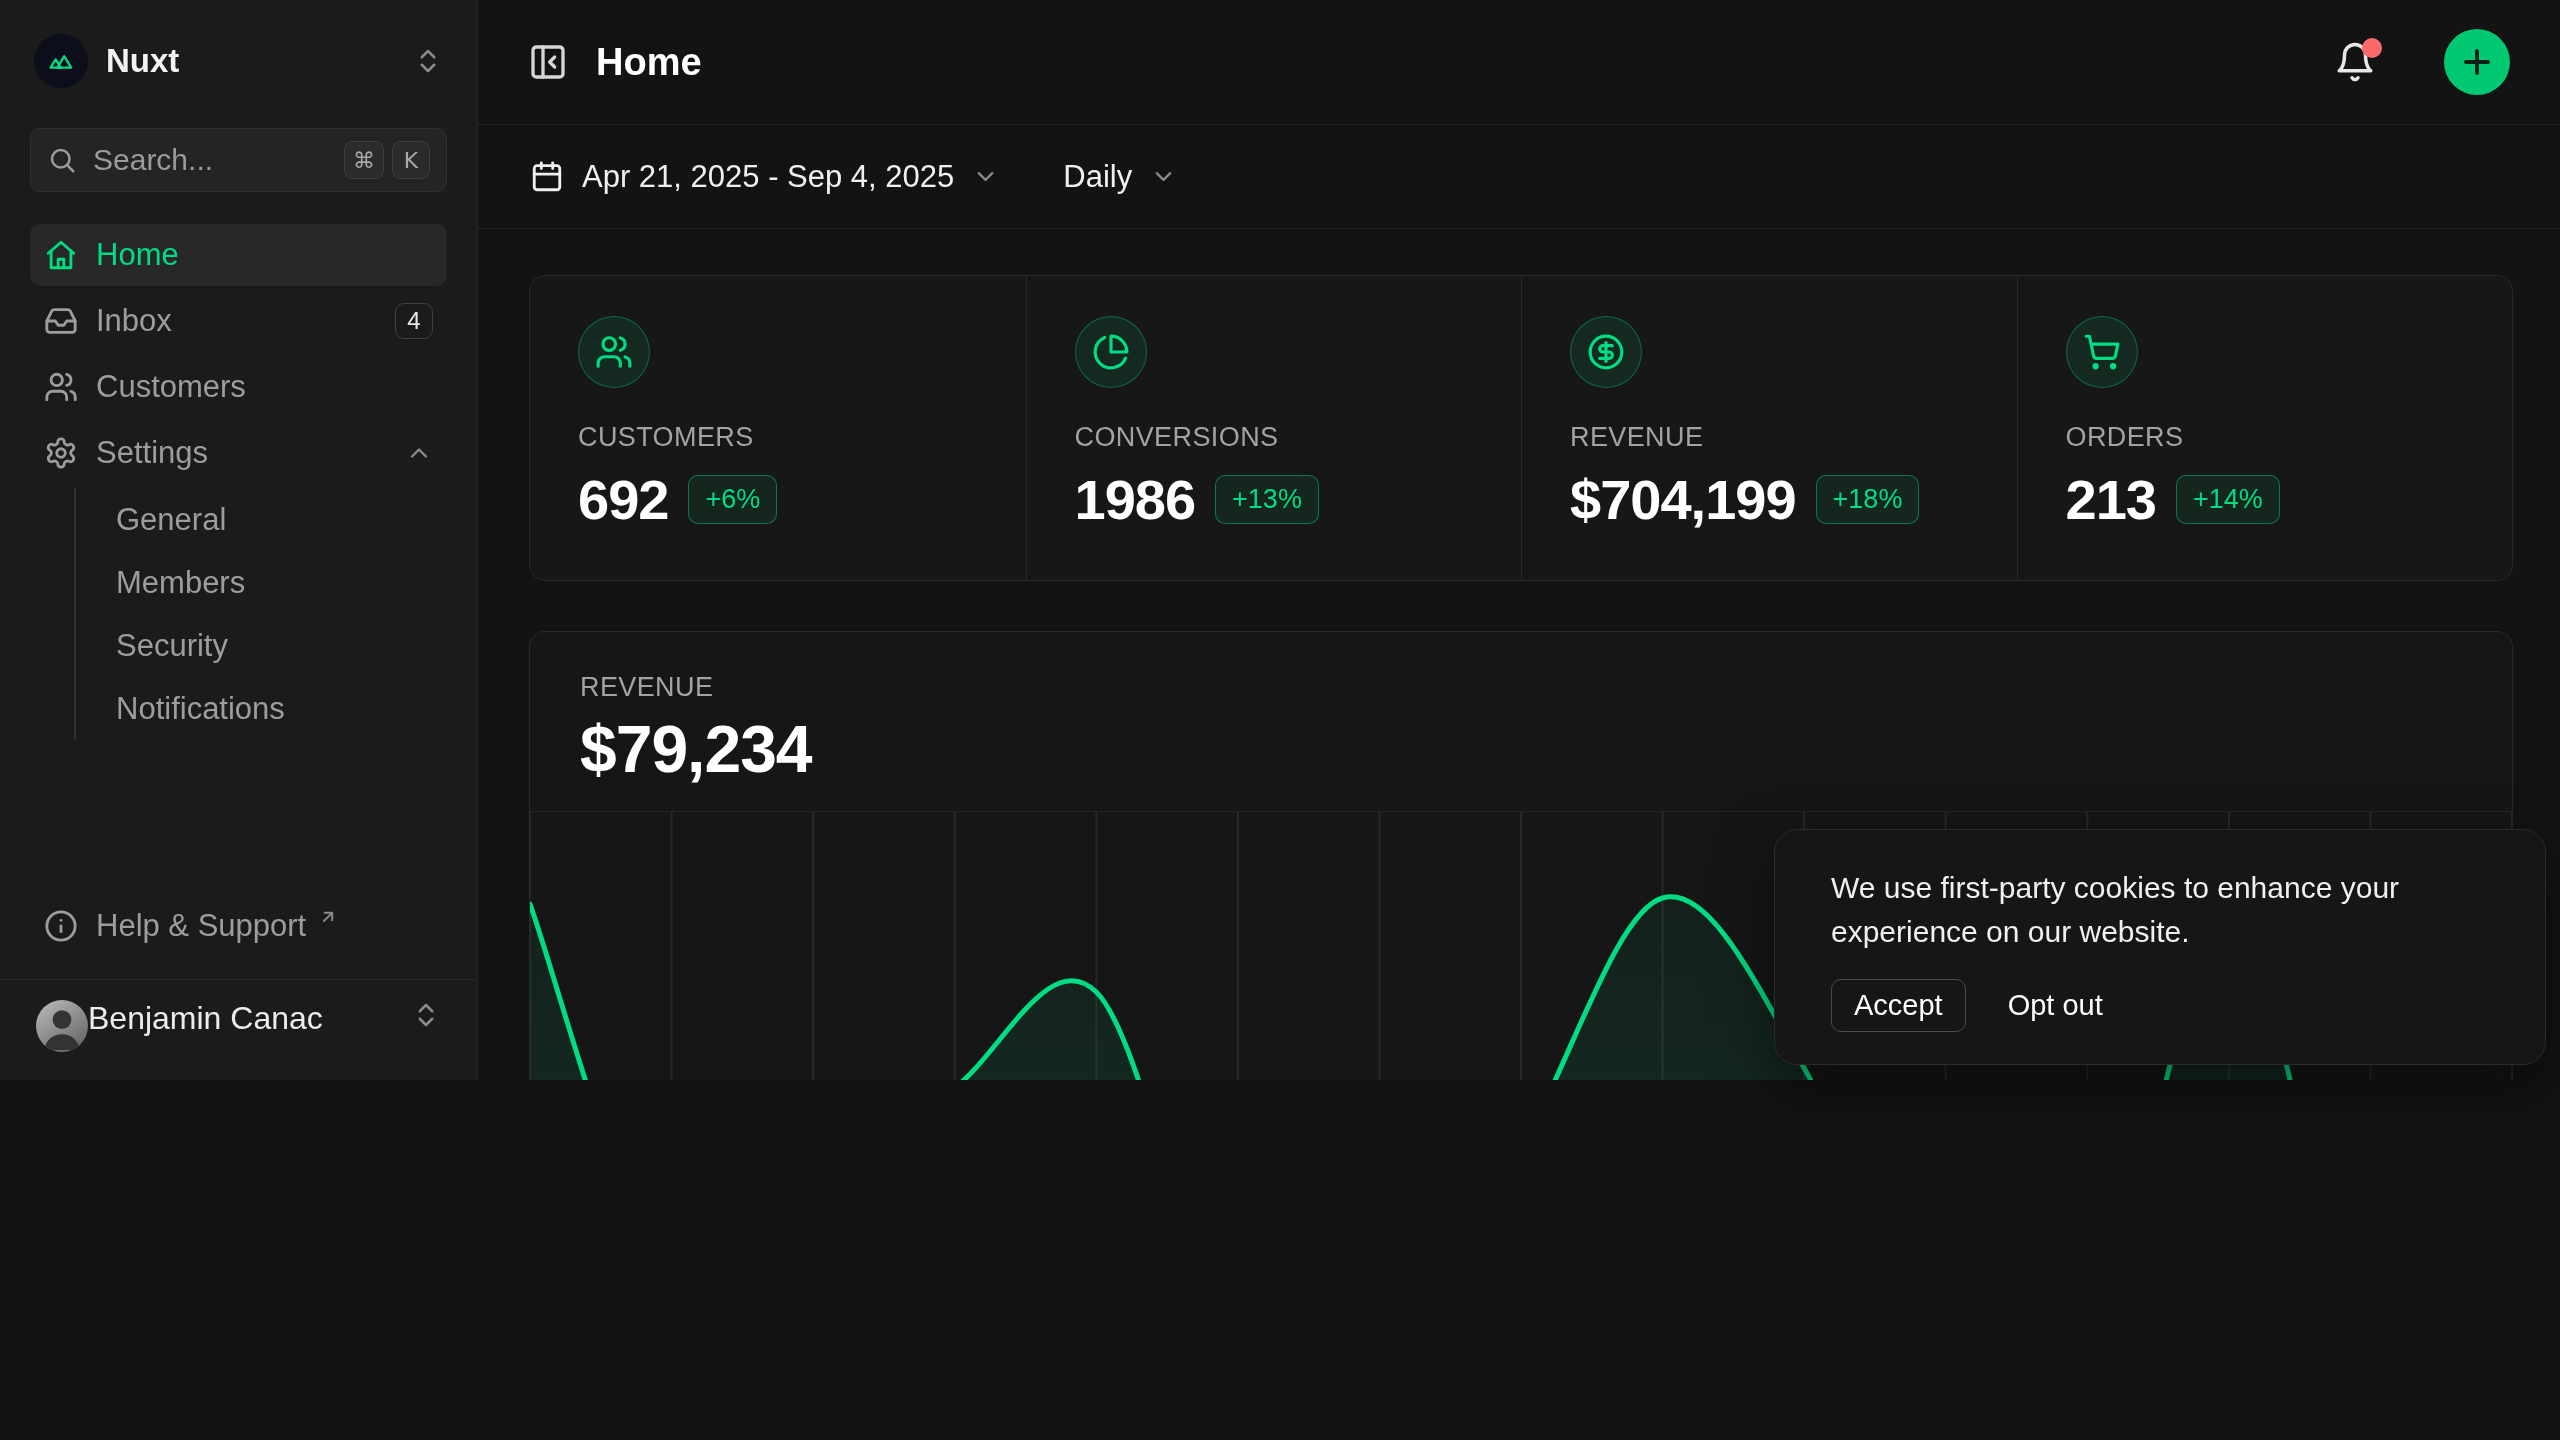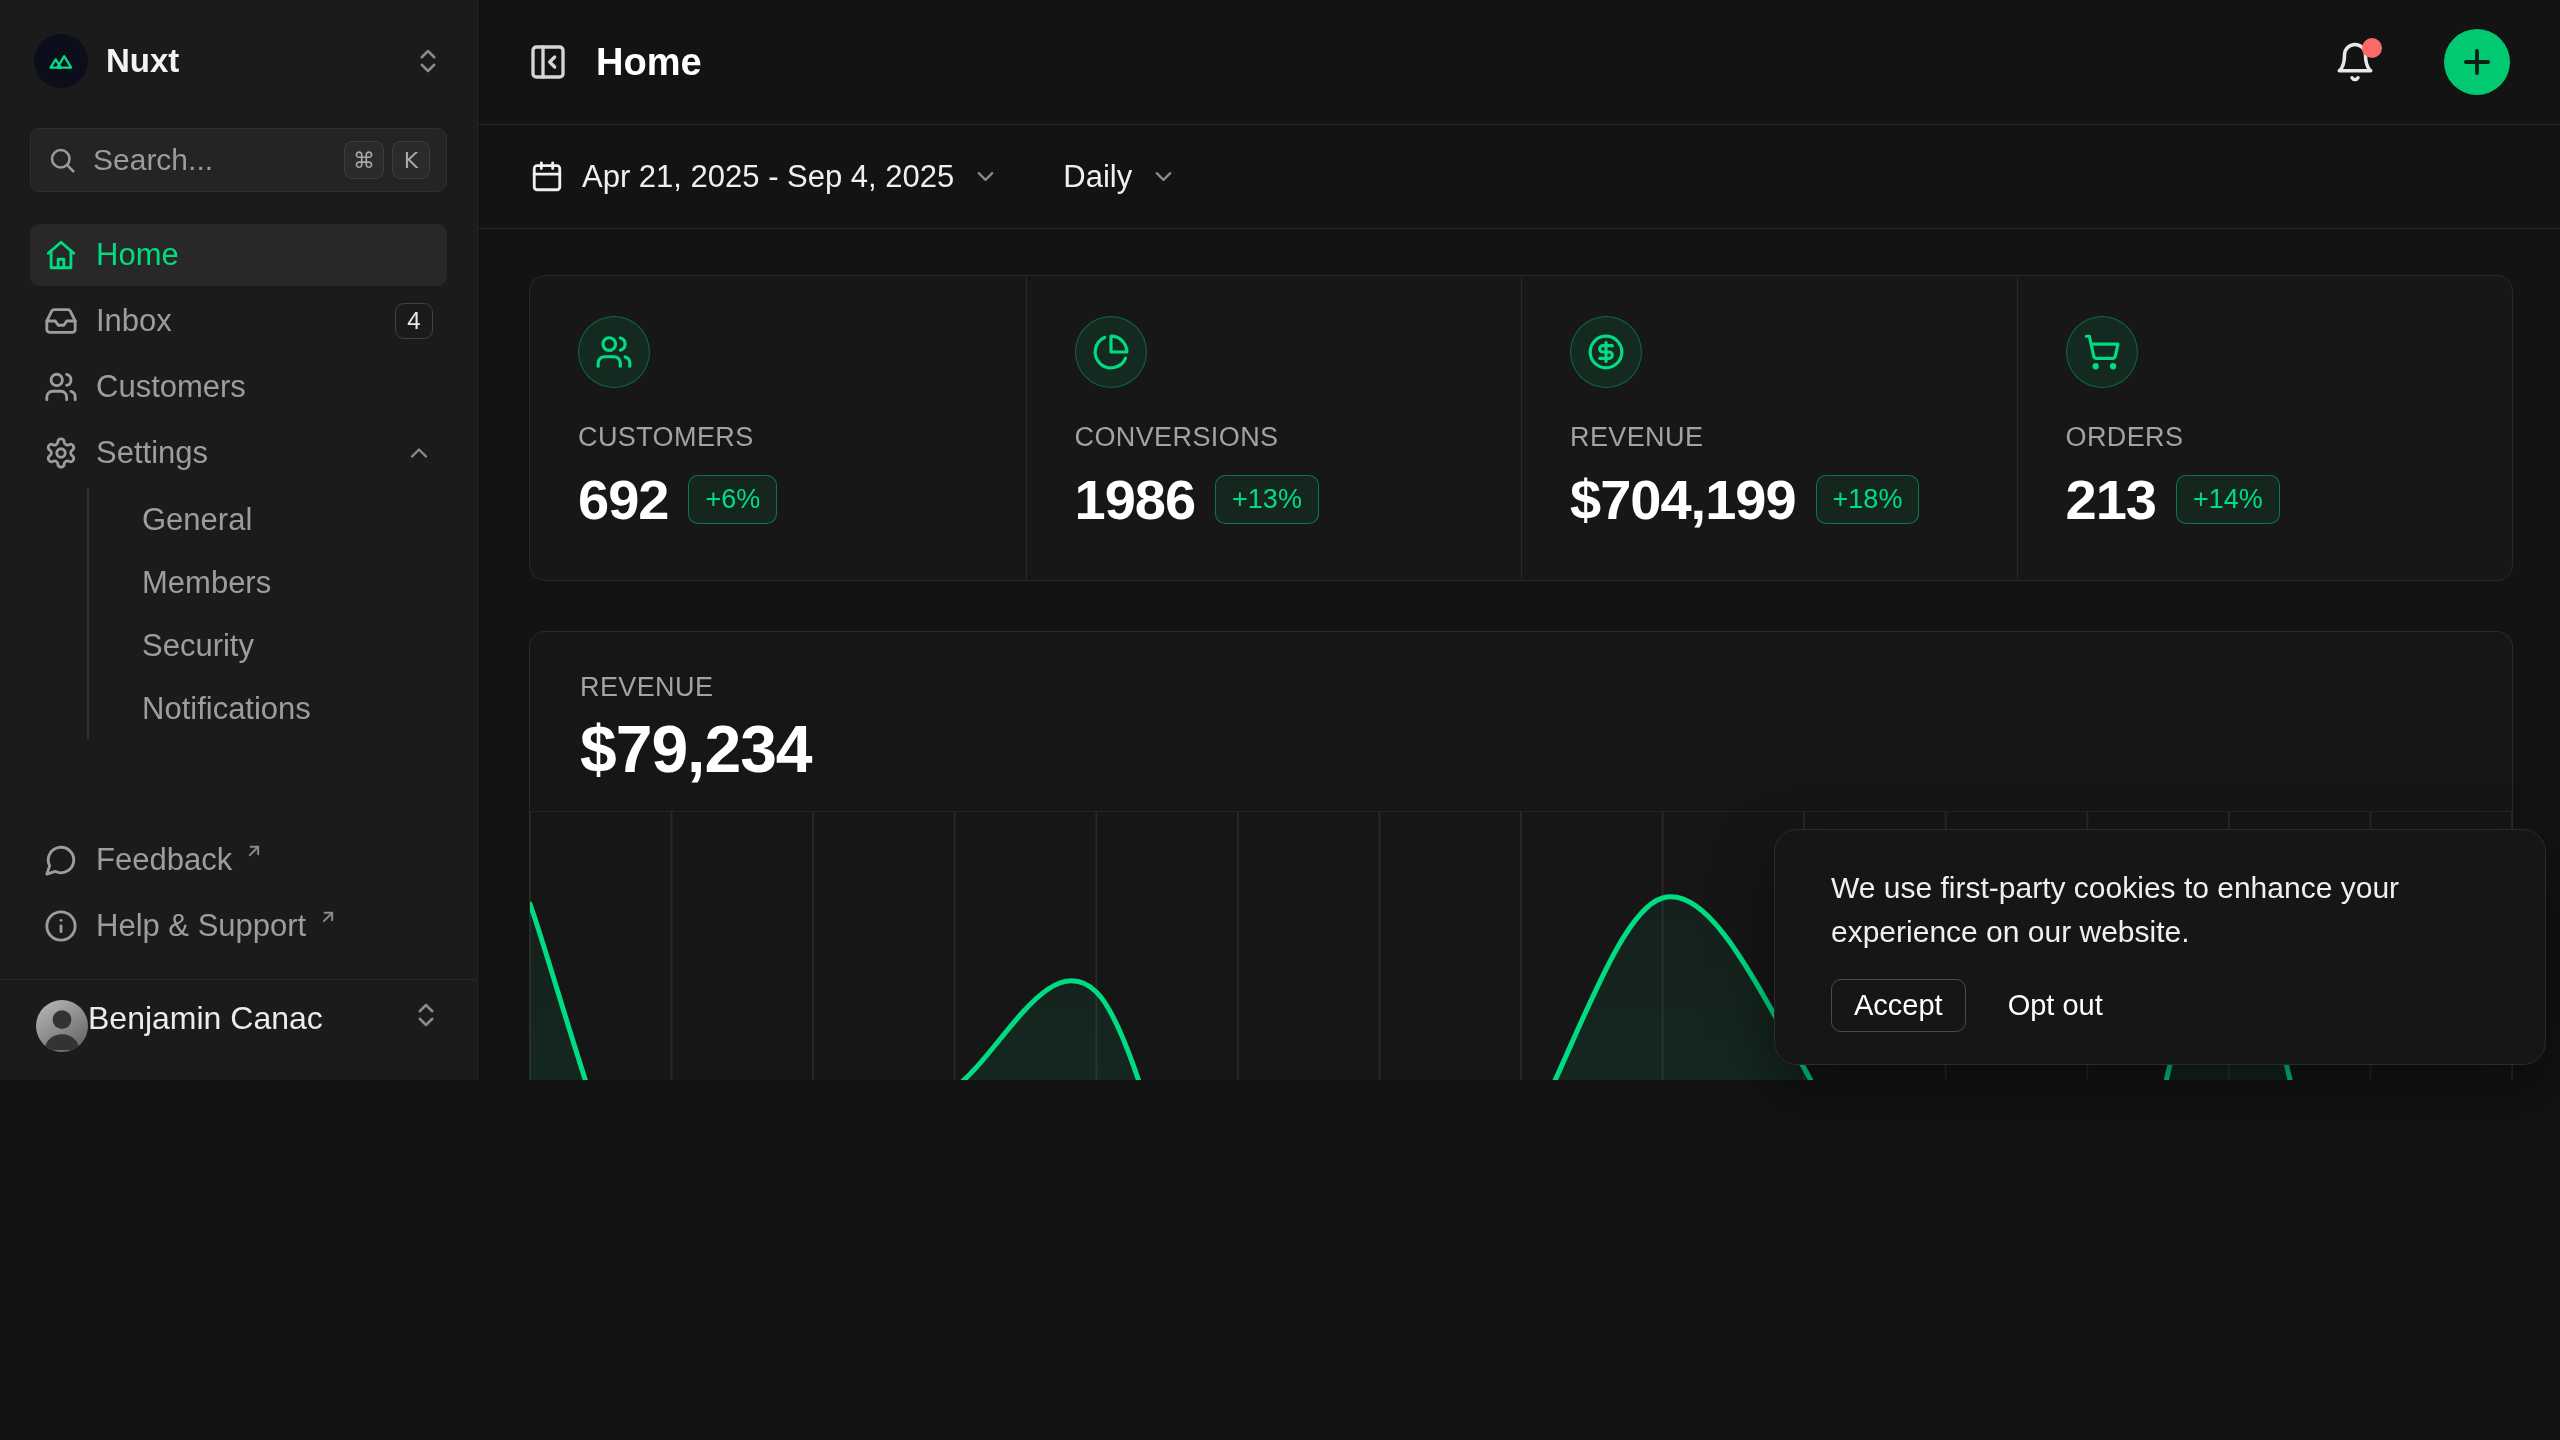--- a/index.html
+++ b/index.html
@@ -22,21 +22,21 @@
   kbd { min-width:38px; height:38px; border:1px solid #3d3d3d; background:#2b2b2b; border-radius:8px;
         color:#a8a8a8; font-size:22px; display:flex; align-items:center; justify-content:center;
         font-family:"DejaVu Sans","Liberation Sans",sans-serif; padding:0 8px; }
   nav.primary { margin-top:32px; }
   .nav-item { height:62px; display:flex; align-items:center; gap:18px; border-radius:10px;
               padding:0 14px; font-size:31px; color:#9d9d9d; cursor:pointer; margin-bottom:4px; }
   .nav-item .lbl { flex:1; white-space:nowrap; }
   .nav-item.active { background:#282828; color:#00dc82; }
   .nav-badge { min-width:38px; height:36px; border:1px solid #414141; border-radius:9px; font-size:24px;
                color:#e8e8e8; display:flex; align-items:center; justify-content:center; padding:0 8px; }
-  .subnav { margin:4px 0 8px 57px; border-left:2px solid #313131; padding-left:39px; }
+  .subnav { margin:4px 0 8px 44px; border-left:2px solid #313131; padding-left:26px; }
   .subnav .nav-item { height:63px; margin-bottom:0; padding:0 14px; }
   .spacer { flex:1; }
   .ext-arrow { color:#8b8b8b; transform:translateY(-9px); margin-left:-6px; }
   .sb-divider { border-top:1px solid #282828; margin:18px -30px 16px; }
   .userrow { display:flex; align-items:flex-start; padding:4px 6px 2px; cursor:pointer; }
   .avatar { width:52px; height:52px; border-radius:50%; overflow:hidden;
             background:linear-gradient(145deg,#bdbdbd,#5c5c5c); display:flex; align-items:flex-end; justify-content:center; }
   .username { flex:1; font-size:32px; color:#ececec; }
 
   
@@ -175,32 +175,20 @@
           </div>
           <div class="nav-item">
             <span class="lbl">Notifications</span>
           </div>
         </div>
       </nav>
 
     <div class="spacer"></div>
 
     <nav class="secondary" id="secondary-nav">
-        <div class="nav-item">
-          <svg class="icon" width="34" height="34" viewBox="0 0 24 24" fill="none" stroke="currentColor" stroke-width="2" stroke-linecap="round" stroke-linejoin="round">
-            <path d="M7.9 20A9 9 0 1 0 4 16.1L2 22Z"></path>
-          </svg>
-          <span class="lbl" style="flex:none;">Feedback</span>
-          <span class="ext-arrow">
-            <svg class="icon" width="20" height="20" viewBox="0 0 24 24" fill="none" stroke="currentColor" stroke-width="2.4" stroke-linecap="round" stroke-linejoin="round">
-              <path d="M7 17 17 7"></path>
-              <path d="M8 7h9v9"></path>
-            </svg>
-          </span>
-        </div>
         <div class="nav-item">
           <svg class="icon" width="34" height="34" viewBox="0 0 24 24" fill="none" stroke="currentColor" stroke-width="2" stroke-linecap="round" stroke-linejoin="round">
             <circle cx="12" cy="12" r="10"></circle>
             <path d="M12 16v-4"></path>
             <path d="M12 8h.01"></path>
           </svg>
           <span class="lbl" style="flex:none;">Help &amp; Support</span>
           <span class="ext-arrow">
             <svg class="icon" width="20" height="20" viewBox="0 0 24 24" fill="none" stroke="currentColor" stroke-width="2.4" stroke-linecap="round" stroke-linejoin="round">
               <path d="M7 17 17 7"></path>

